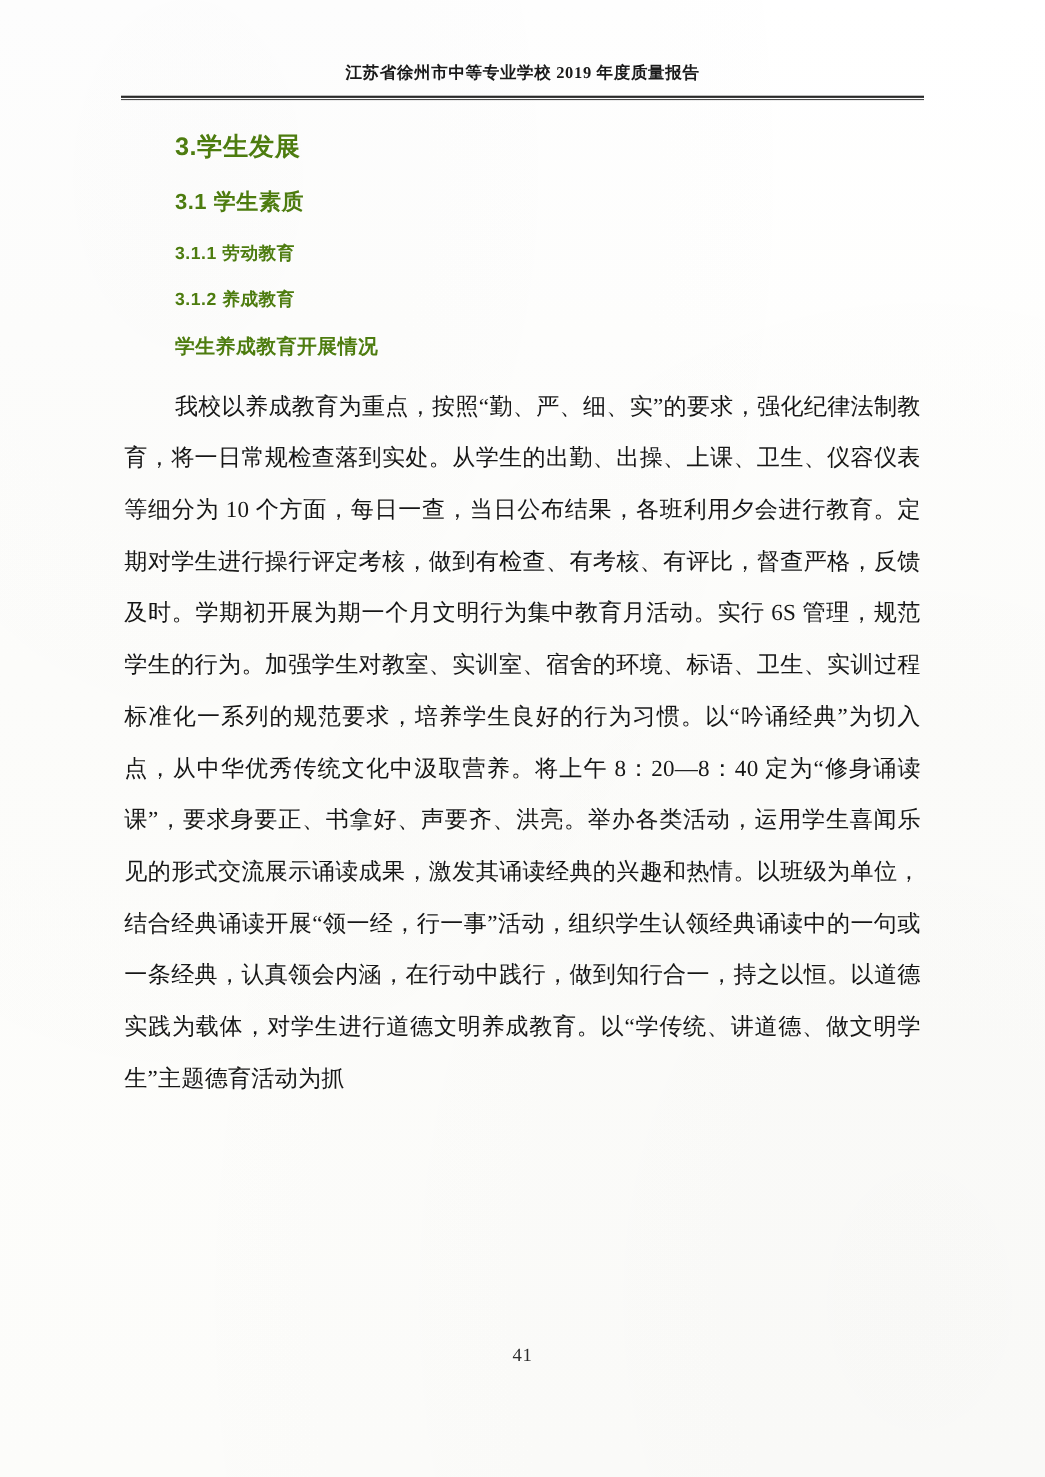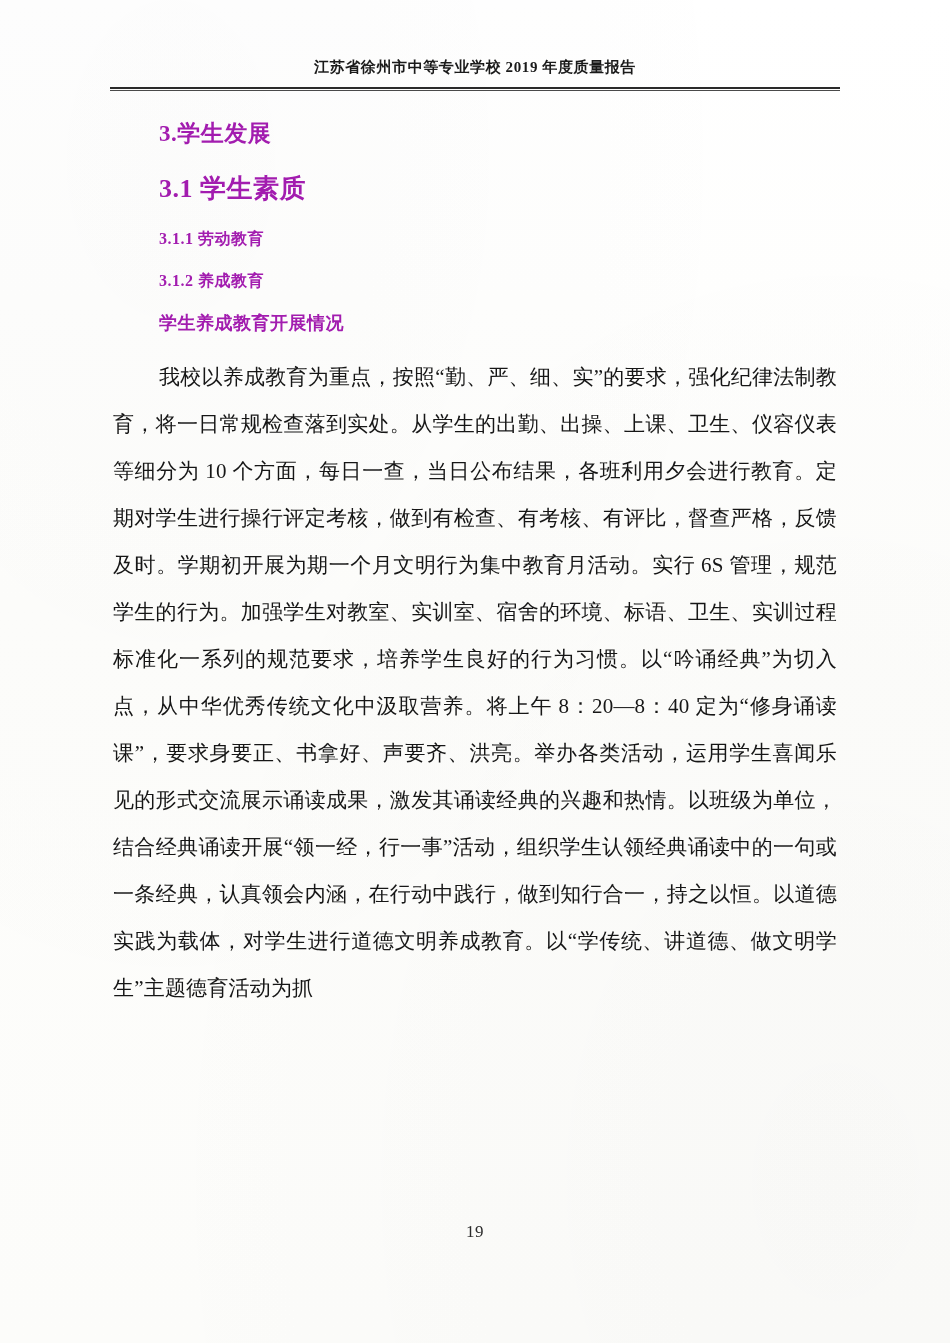--- a/index.html
+++ b/index.html
@@ -85,35 +85,35 @@
     left: 113px;
     top: 118px;
     width: 724px;
   }
 
   h2.sec-h1,
   h3.sec-h2,
   h4.sec-h3,
   h5.sub-h {
     margin: 0;
-    font-family: Liberation Serif, serif;
+    font-family: Liberation Sans, sans-serif;
     font-weight: bold;
-    color: #a21caf;
+    color: #4d7c0f;
     letter-spacing: 0.5px;
   }
 
   h2.sec-h1 {
     font-size: 23px;
     padding-left: 46px;
     line-height: 1.35;
     margin-bottom: 22px;
   }
 
   h3.sec-h2 {
-    font-size: 26px;
+    font-size: 20px;
     padding-left: 46px;
     line-height: 1.35;
     margin-bottom: 22px;
   }
 
   h4.sec-h3 {
     font-size: 16px;
     padding-left: 46px;
     line-height: 1.35;
     margin-bottom: 20px;
@@ -183,17 +183,17 @@
 
       <h4 class="sec-h3 gap-after-para">3.1.2 养成教育</h4>
 
       <h5 class="sub-h">学生养成教育开展情况</h5>
 
       <p class="para">我校以养成教育为重点，按照“勤、严、细、实”的要求，强化纪律法制教育，将一日常规检查落到实处。从学生的出勤、出操、上课、卫生、仪容仪表等细分为 10 个方面，每日一查，当日公布结果，各班利用夕会进行教育。定期对学生进行操行评定考核，做到有检查、有考核、有评比，督查严格，反馈及时。学期初开展为期一个月文明行为集中教育月活动。实行 6S 管理，规范学生的行为。加强学生对教室、实训室、宿舍的环境、标语、卫生、实训过程标准化一系列的规范要求，培养学生良好的行为习惯。以“吟诵经典”为切入点，从中华优秀传统文化中汲取营养。将上午 8：20—8：40 定为“修身诵读课”，要求身要正、书拿好、声要齐、洪亮。举办各类活动，运用学生喜闻乐见的形式交流展示诵读成果，激发其诵读经典的兴趣和热情。以班级为单位，结合经典诵读开展“领一经，行一事”活动，组织学生认领经典诵读中的一句或一条经典，认真领会内涵，在行动中践行，做到知行合一，持之以恒。以道德实践为载体，对学生进行道德文明养成教育。以“学传统、讲道德、做文明学生”主题德育活动为抓</p>
 
     </div>
 
     <div class="footer">
-      <span class="page-number">19</span>
+      <span class="page-number">41</span>
     </div>
 
   </div>
 </div>
 
 </body></html>

